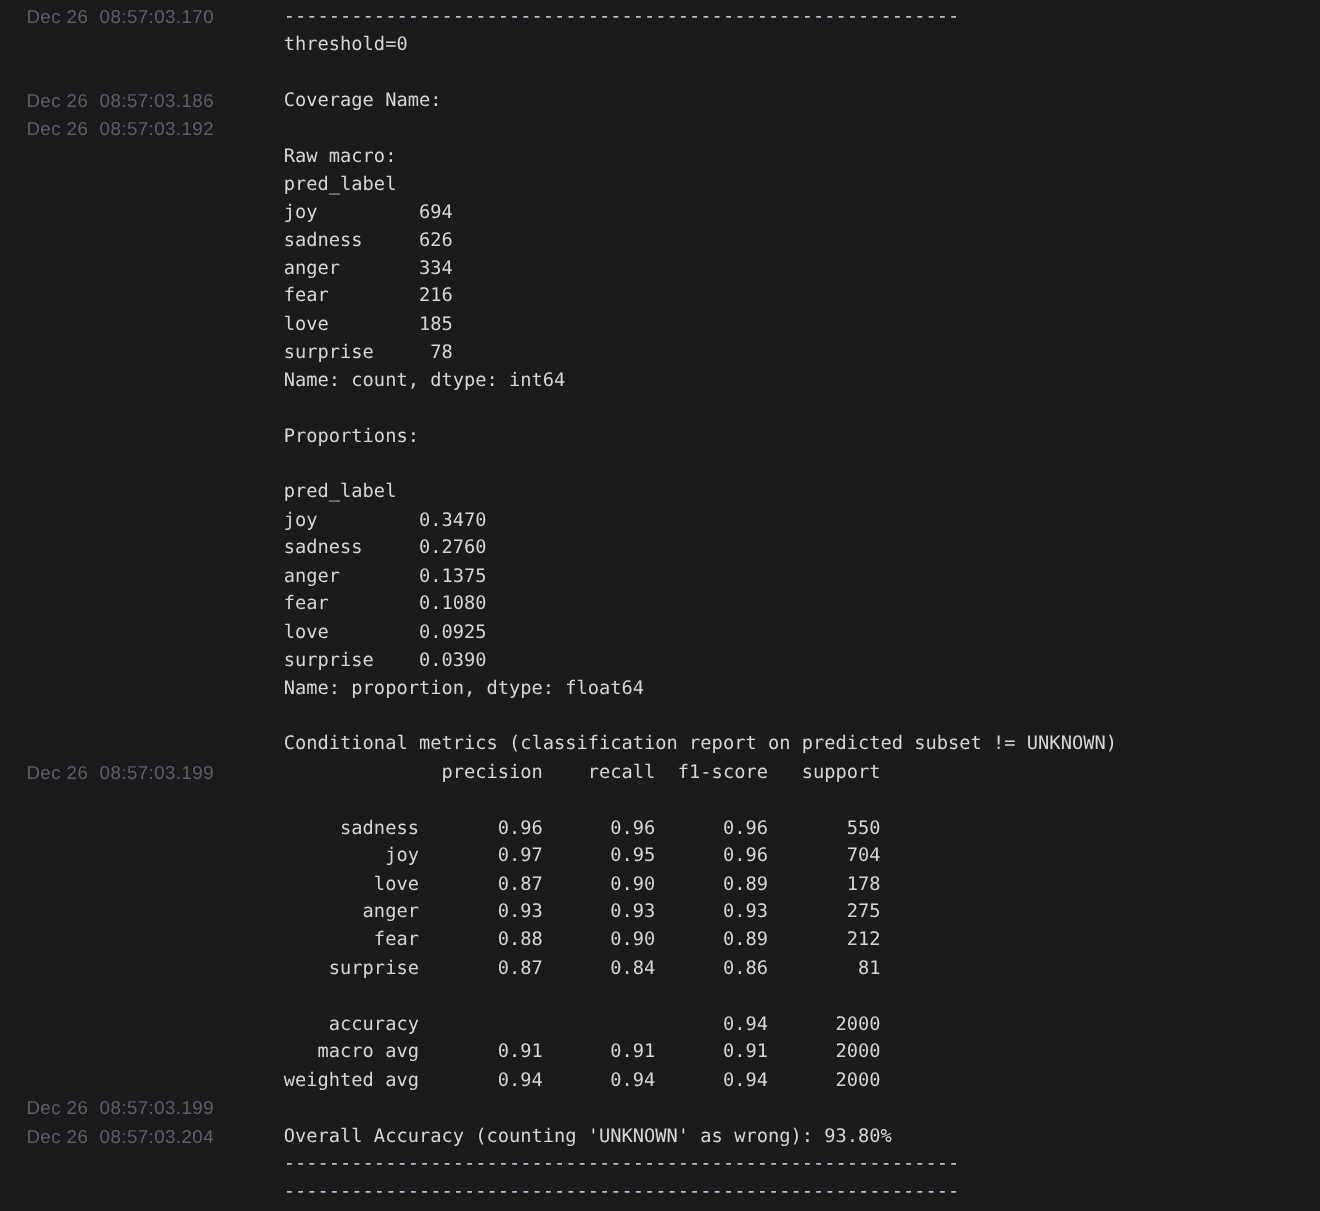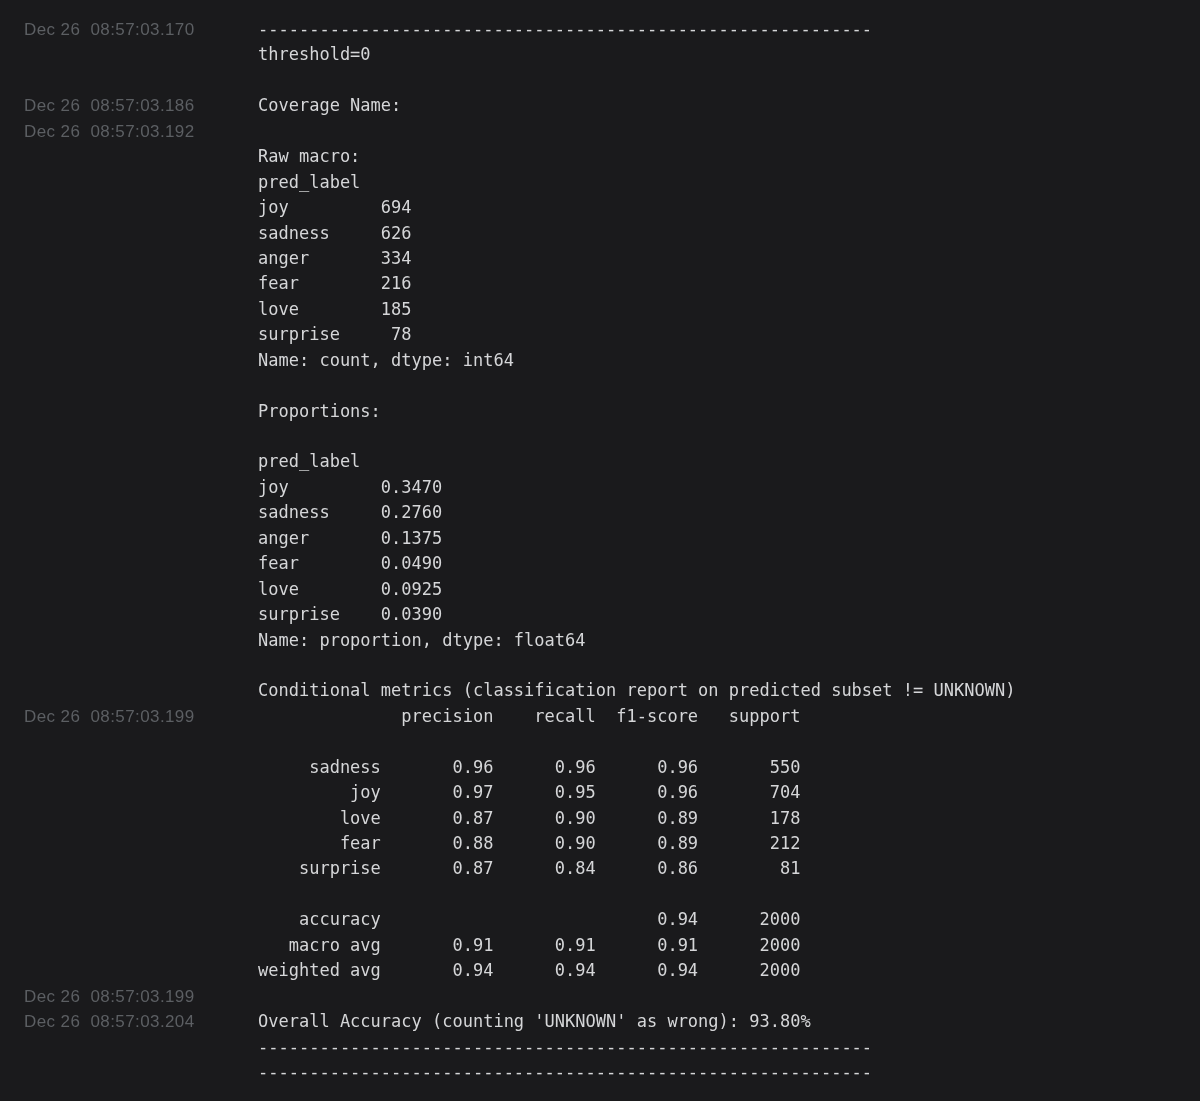--- a/index.html
+++ b/index.html
@@ -13,21 +13,20 @@
     overflow: hidden;
   }
   .terminal {
     position: relative;
     width: 1200px;
     height: 1101px;
   }
   .log {
     position: relative;
     padding-top: 3px;
-    margin-top: 14px;
   }
   .log-line {
     position: relative;
     height: 25.45px;
   }
   .ts {
     position: absolute;
     left: 24px;
     top: 0;
     line-height: 25.45px;
@@ -113,21 +112,21 @@
       <div class="log-line">
         <span class="content">joy         0.3470</span>
       </div>
       <div class="log-line">
         <span class="content">sadness     0.2760</span>
       </div>
       <div class="log-line">
         <span class="content">anger       0.1375</span>
       </div>
       <div class="log-line">
-        <span class="content">fear        0.0490</span>
+        <span class="content">fear        0.1080</span>
       </div>
       <div class="log-line">
         <span class="content">love        0.0925</span>
       </div>
       <div class="log-line">
         <span class="content">surprise    0.0390</span>
       </div>
       <div class="log-line">
         <span class="content">Name: proportion, dtype: float64</span>
       </div>
@@ -145,20 +144,23 @@
         <span class="content"></span>
       </div>
       <div class="log-line">
         <span class="content">     sadness       0.96      0.96      0.96       550</span>
       </div>
       <div class="log-line">
         <span class="content">         joy       0.97      0.95      0.96       704</span>
       </div>
       <div class="log-line">
         <span class="content">        love       0.87      0.90      0.89       178</span>
+      </div>
+      <div class="log-line">
+        <span class="content">       anger       0.93      0.93      0.93       275</span>
       </div>
       <div class="log-line">
         <span class="content">        fear       0.88      0.90      0.89       212</span>
       </div>
       <div class="log-line">
         <span class="content">    surprise       0.87      0.84      0.86        81</span>
       </div>
       <div class="log-line">
         <span class="content"></span>
       </div>

